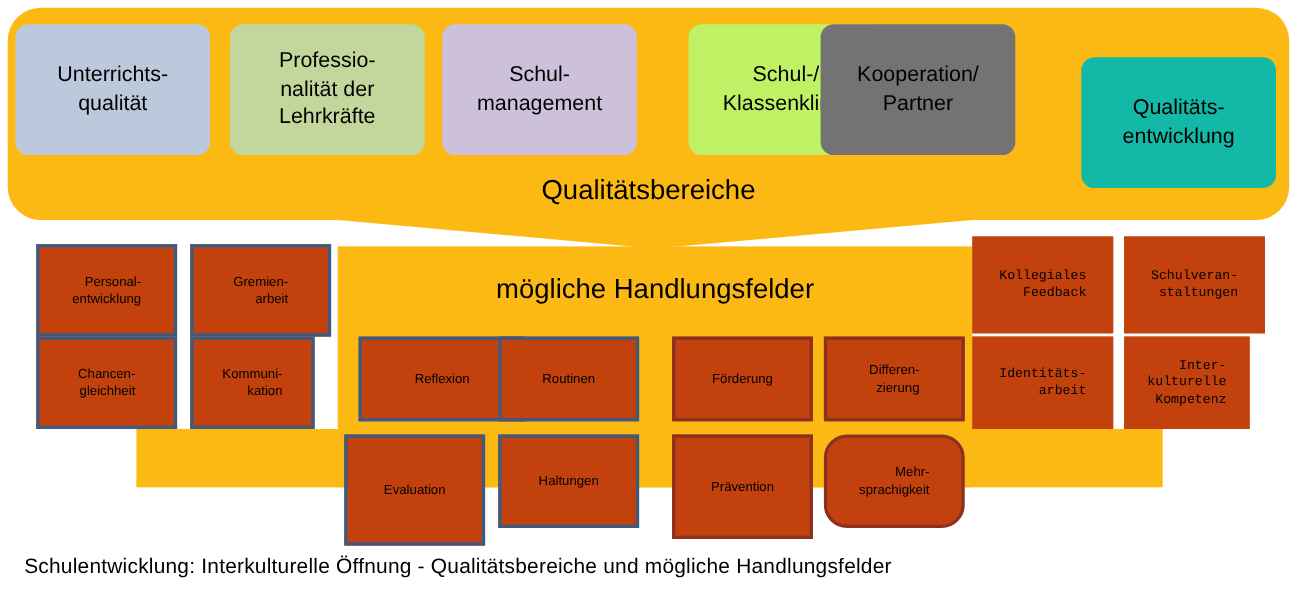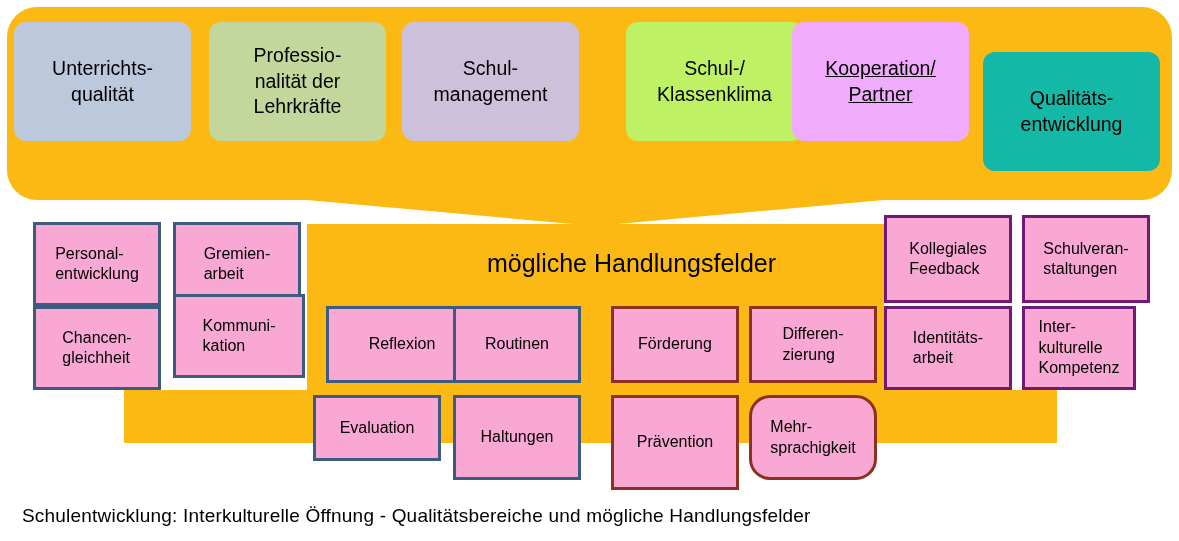--- a/index.html
+++ b/index.html
@@ -58,47 +58,47 @@
     line-height:1.33;
     color:#000000;
     box-sizing:border-box;
     padding:2px 4px;
     white-space:pre-line;
   }
 
   
   .field{
     position:absolute;
-    background:#f9a8d4;
+    background:#c2410c;
     box-sizing:border-box;
     display:flex;
     align-items:center;
     justify-content:center;
-    text-align:left;
-    font-size:16px;
+    text-align:right;
+    font-size:12px;
     line-height:1.28;
     color:#000000;
     white-space:pre-line;
     padding:2px 3px;
   }
   .b-blue{border:3px solid #3d5a80;}
   .b-red{border:3px solid #8c3020;}
-  .b-brown{border:3px solid #701a75;}
+  .b-brown{border:3px solid #c2410c;font-family:Liberation Mono, monospace;}
 
   
   .band-title{
     position:absolute;
     color:#000000;
     font-size:25px;
     line-height:1.2;
     text-align:center;
     white-space:nowrap;
   }
   #qb-title{ left:7px; top:158px; width:1165px; }
-  #hf-title{ left:307px; top:248px; width:577px;margin-left:36px; }
+  #hf-title{ left:307px; top:248px; width:577px; }
 
   
   .caption{
     position:absolute;
     left:22px; top:505px;
     font-size:19px;
     color:#000000;
     white-space:nowrap;
     letter-spacing:0.2px;
   }
@@ -123,40 +123,41 @@
   <div id="cat-layer">
       <div class="cat" style="left: 14px; background: rgb(188, 201, 221);">Unterrichts-
 qualität</div>
       <div class="cat" style="left: 209px; background: rgb(195, 214, 155);">Professio-
 nalität der
 Lehrkräfte</div>
       <div class="cat" style="left: 402px; background: rgb(204, 192, 218);">Schul-
 management</div>
       <div class="cat" style="left: 626px; background: #bef264;">Schul-/
 Klassenklima</div>
-      <div class="cat" style="left: 792px; background: #f0abfc; text-decoration: underline;">Kooperation/
+      <div class="cat" style="left: 746px; background: #737373;">Kooperation/
 Partner</div>
       <div class="cat" style="left: 983px; background: #14b8a6; margin-top: 30px;">Qualitäts-
 entwicklung</div>
     </div>
 
+  <div class="band-title" id="qb-title">Qualitätsbereiche</div>
   <div class="band-title" id="hf-title">mögliche Handlungsfelder</div>
 
   <div id="field-layer">
       <div class="field b-blue" style="left: 33px; top: 222px; width: 128px; height: 84px;">Personal-
 entwicklung</div>
       <div class="field b-blue" style="left: 173px; top: 222px; width: 128px; height: 84px;">Gremien-
 arbeit</div>
       <div class="field b-blue" style="left: 33px; top: 306px; width: 128px; height: 84px;">Chancen-
 gleichheit</div>
-      <div class="field b-blue" style="left: 173px; top: 294px; width: 132px; height: 84px;">Kommuni-
+      <div class="field b-blue" style="left: 173px; top: 306px; width: 113px; height: 84px;">Kommuni-
 kation</div>
       <div class="field b-blue" style="left: 326px; top: 306px; width: 152px; height: 77px;">Reflexion</div>
       <div class="field b-blue" style="left: 453px; top: 306px; width: 128px; height: 77px;">Routinen</div>
-      <div class="field b-blue" style="left: 313px; top: 395px; width: 128px; height: 66px;">Evaluation</div>
+      <div class="field b-blue" style="left: 313px; top: 395px; width: 128px; height: 101px;">Evaluation</div>
       <div class="field b-blue" style="left: 453px; top: 395px; width: 128px; height: 85px;">Haltungen</div>
       <div class="field b-red" style="left: 611px; top: 306px; width: 128px; height: 77px;">Förderung</div>
       <div class="field b-red" style="left: 749px; top: 306px; width: 128px; height: 77px;">Differen-
 zierung</div>
       <div class="field b-red" style="left: 611px; top: 395px; width: 128px; height: 95px;">Prävention</div>
       <div class="field b-red" style="left: 749px; top: 395px; width: 128px; height: 85px; border-radius: 21px;">Mehr-
 sprachigkeit</div>
       <div class="field b-brown" style="left: 884px; top: 215px; width: 128px; height: 88px;">Kollegiales
 Feedback</div>
       <div class="field b-brown" style="left: 1022px; top: 215px; width: 128px; height: 88px;">Schulveran-

